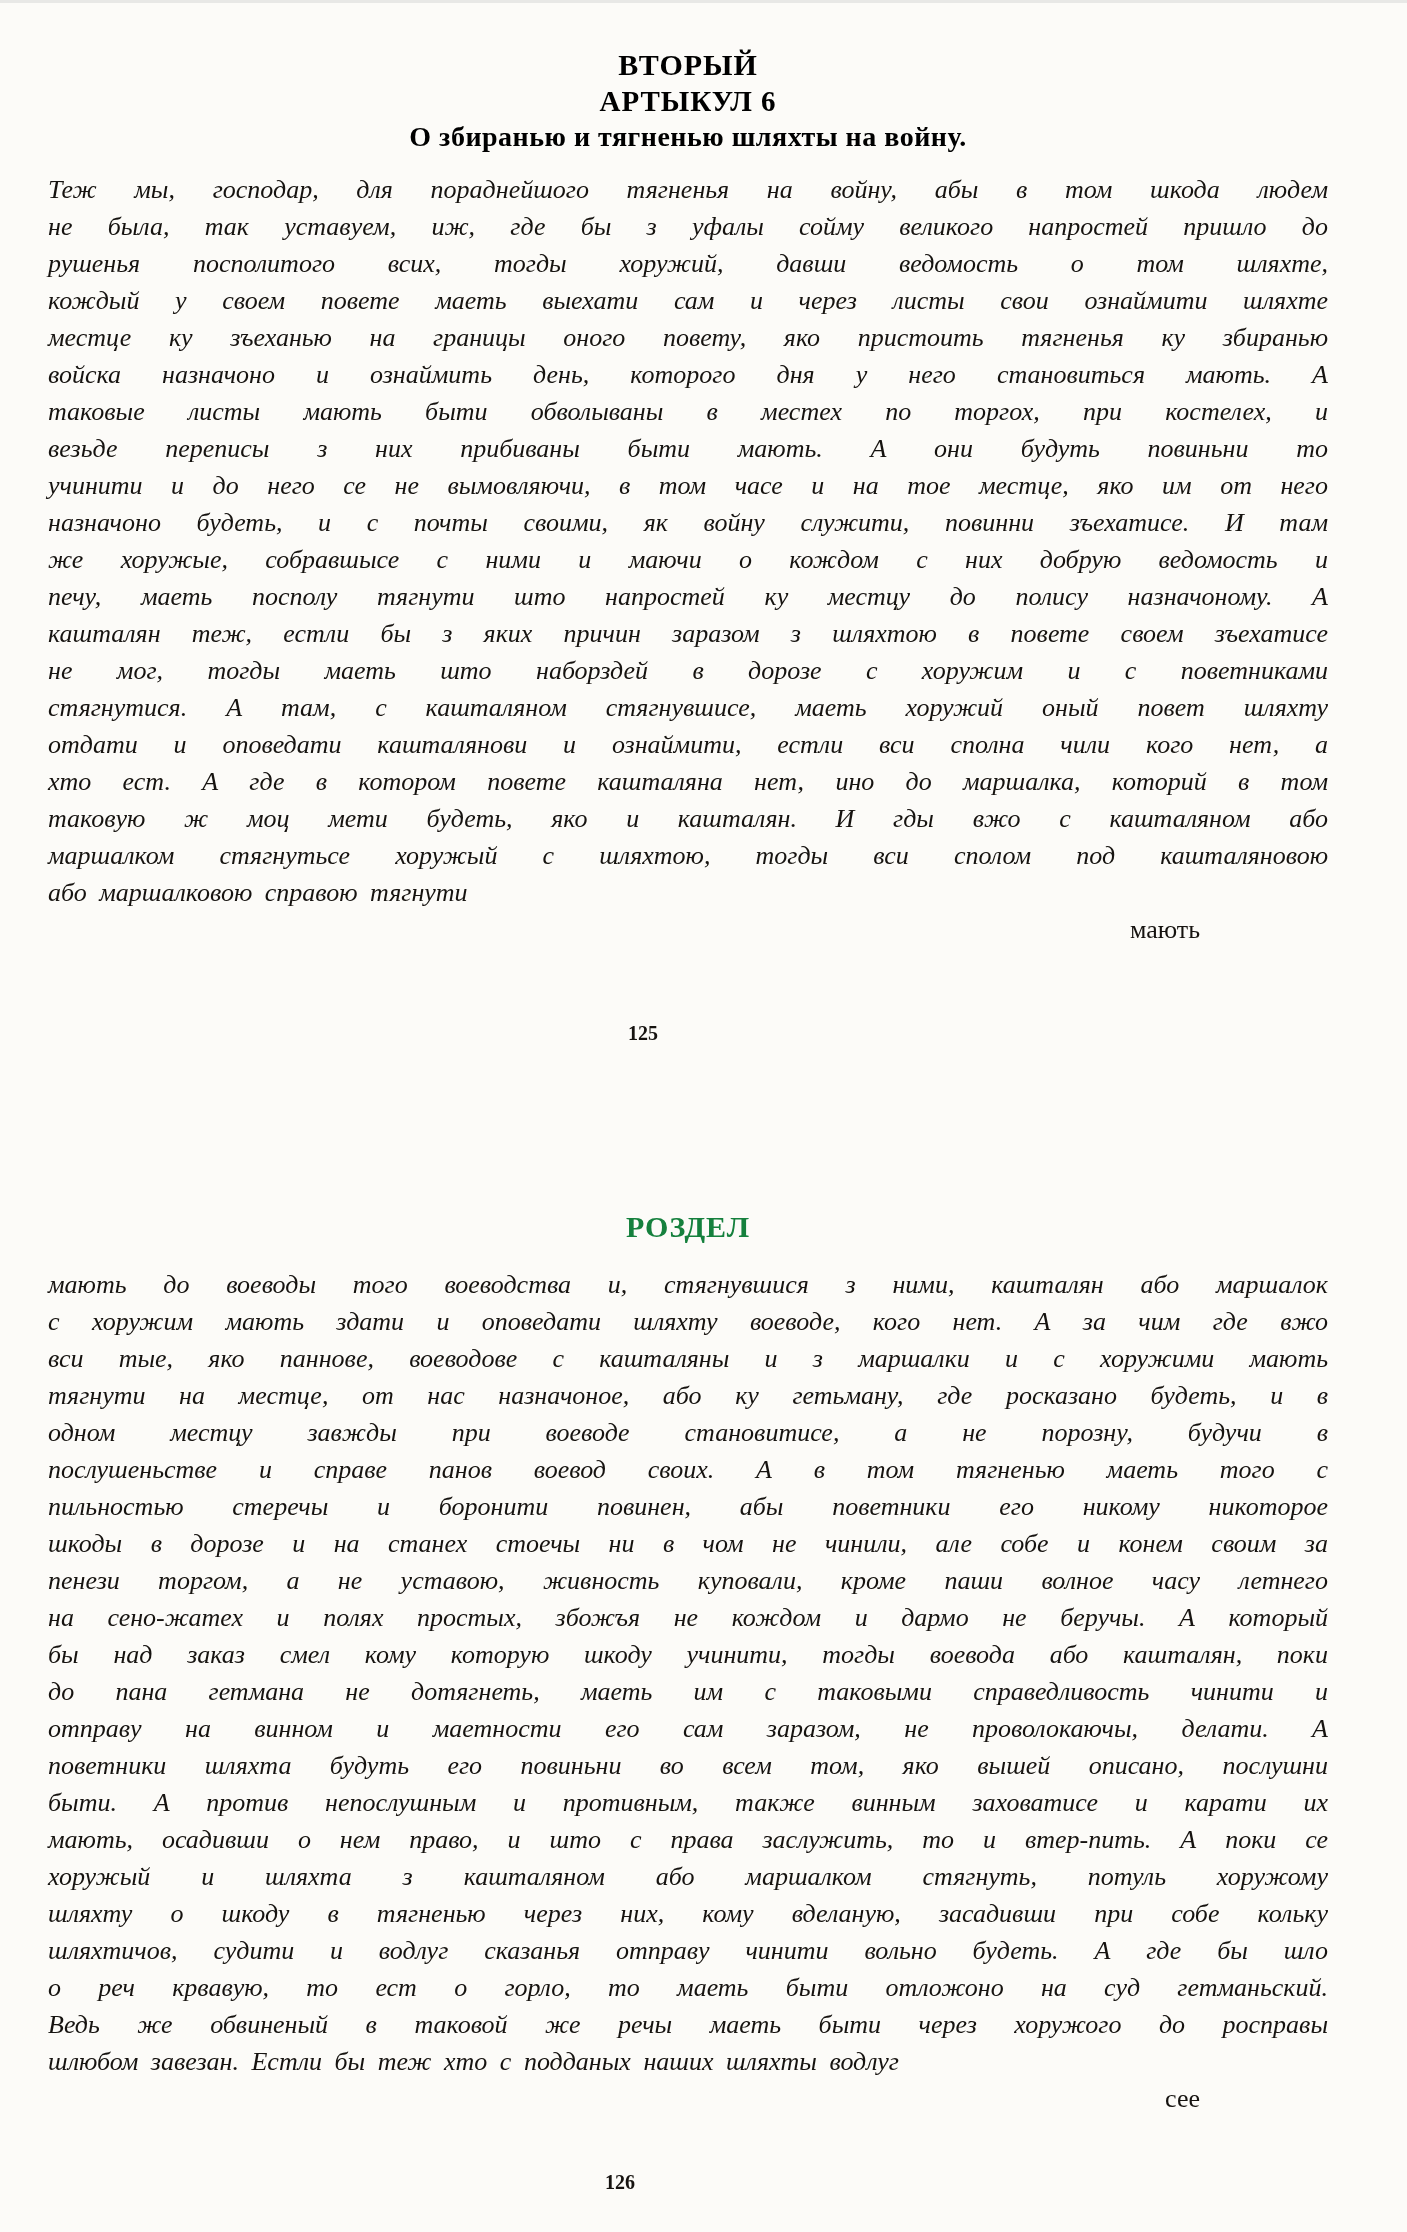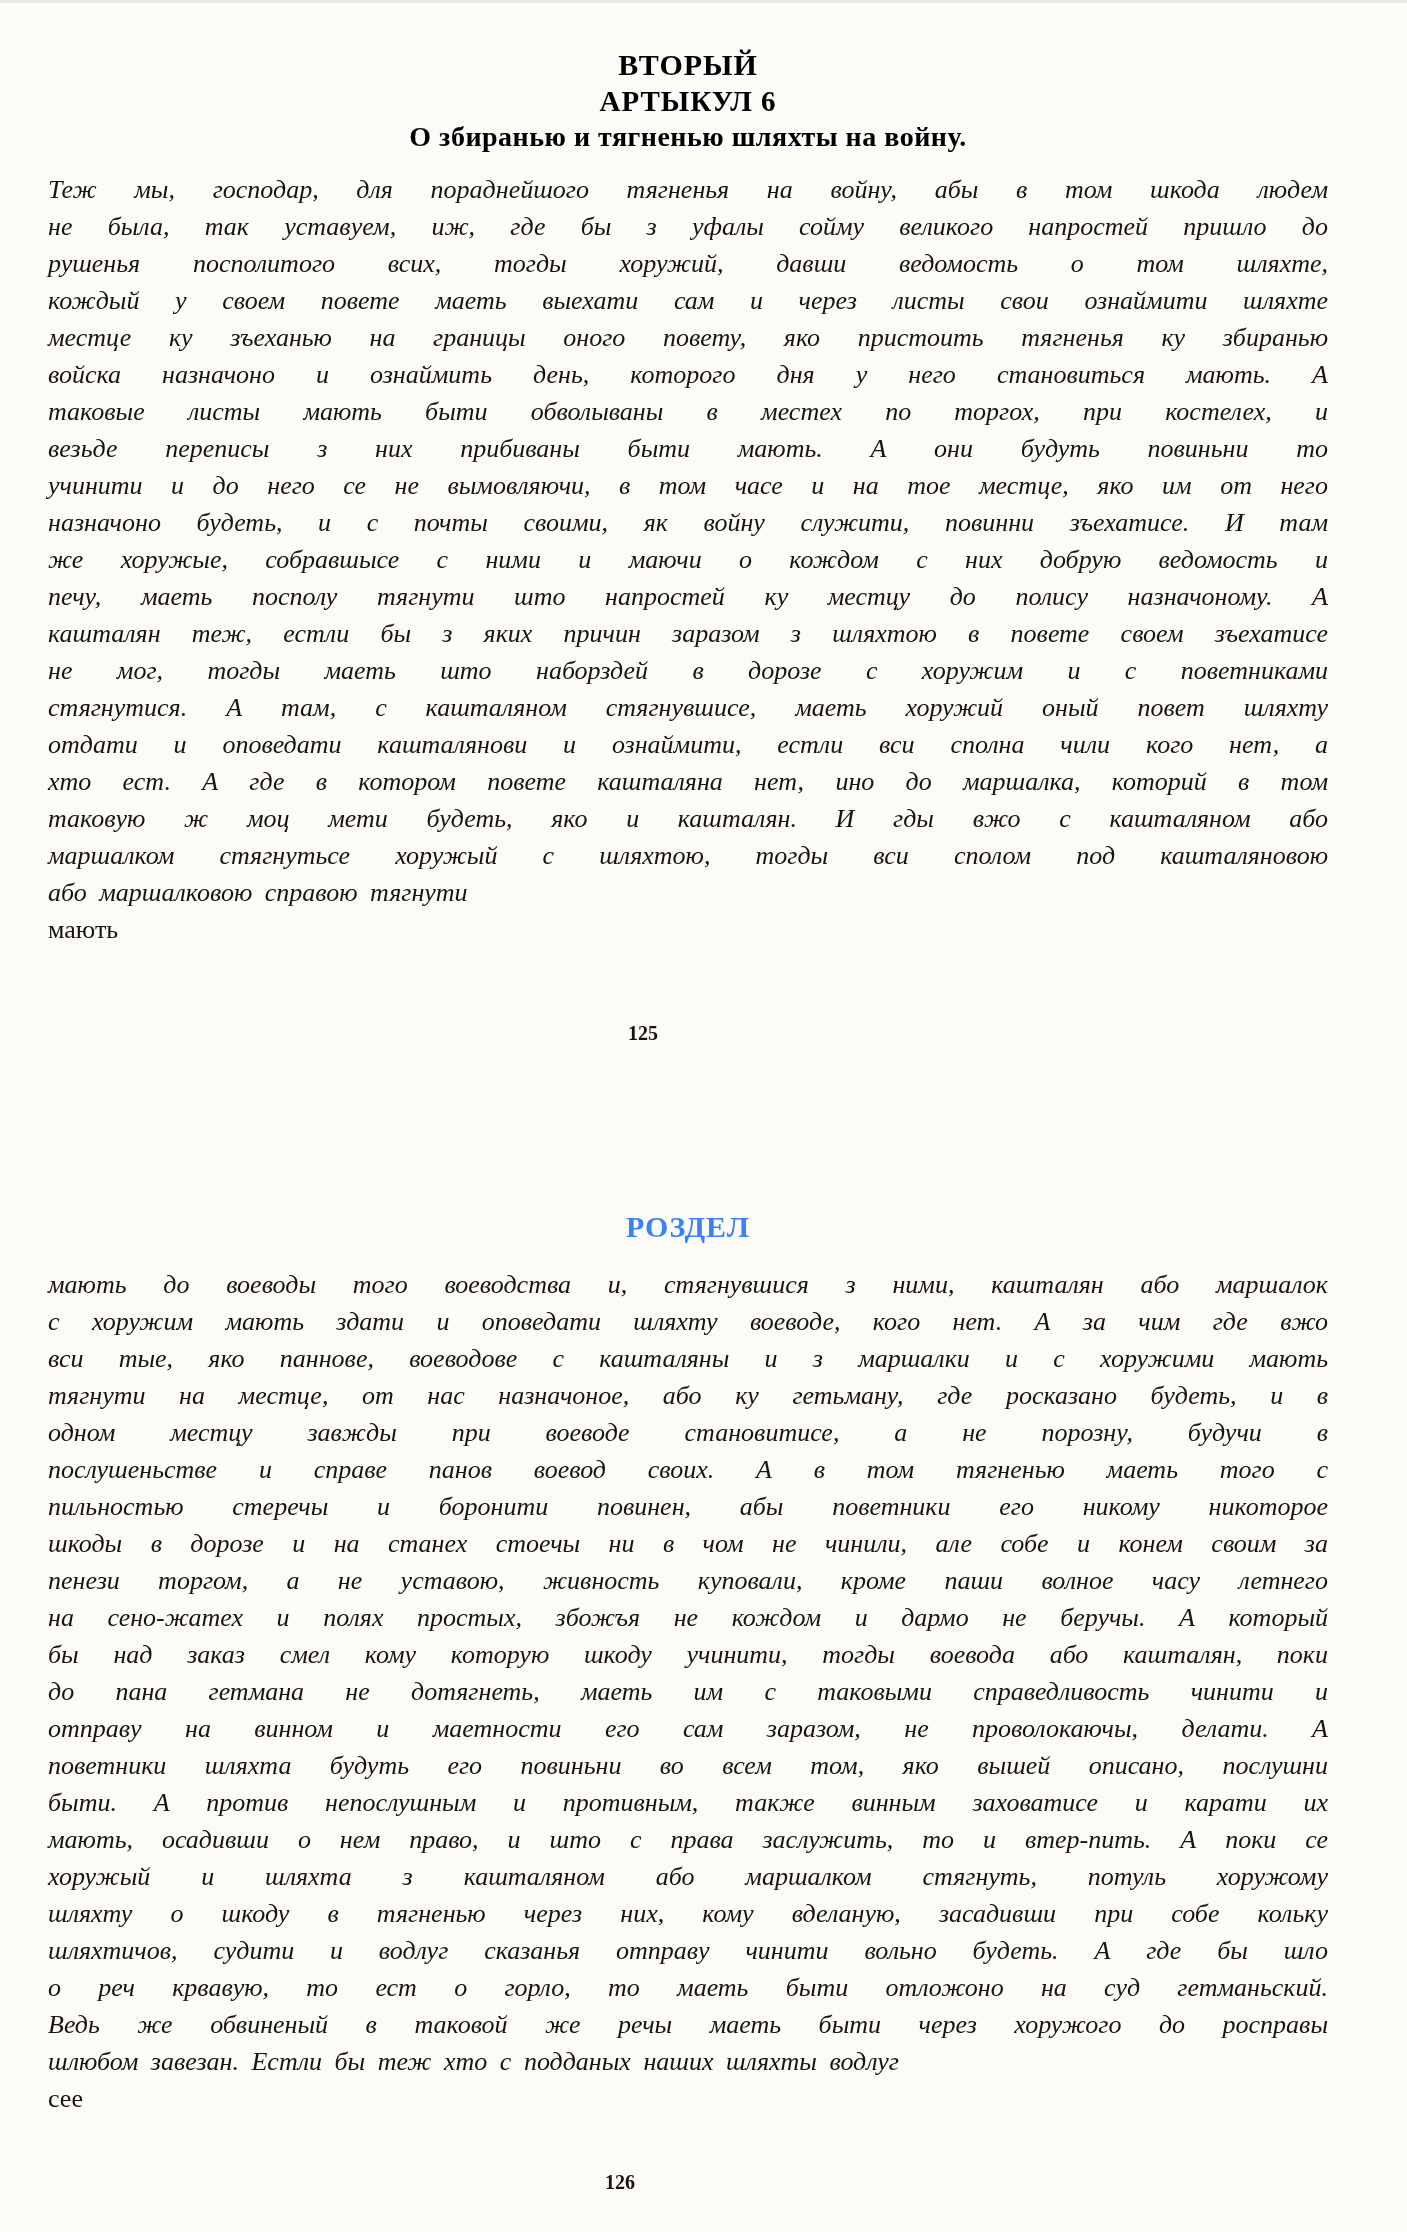--- a/index.html
+++ b/index.html
@@ -50,21 +50,21 @@
     white-space: nowrap;
   }
   .text-line.last-line {
     text-align-last: left;
     white-space: normal;
     word-spacing: 6px;
   }
   .catchword {
     font-size: 26px;
     line-height: 37px;
-    text-align: left;
+    text-align: right;
     padding-right: 128px;
   }
   .page-number {
     font-size: 20px;
     font-weight: bold;
     line-height: 30px;
     text-align: center;
   }
   .page-number.first {
     margin-top: 70px;
@@ -73,21 +73,21 @@
   .page-number.second {
     margin-top: 50px;
     transform: translateX(-68px);
   }
   .section-heading {
     margin-top: 160px;
     text-align: center;
     font-weight: bold;
     font-size: 30px;
     line-height: 38px;
-    color: #3b82f6;
+    color: #15803d;
     letter-spacing: 1px;
   }
 </style>
 </head>
 <body>
 
 <div class="page">
 
   <div class="heading">ВТОРЫЙ</div>
 

